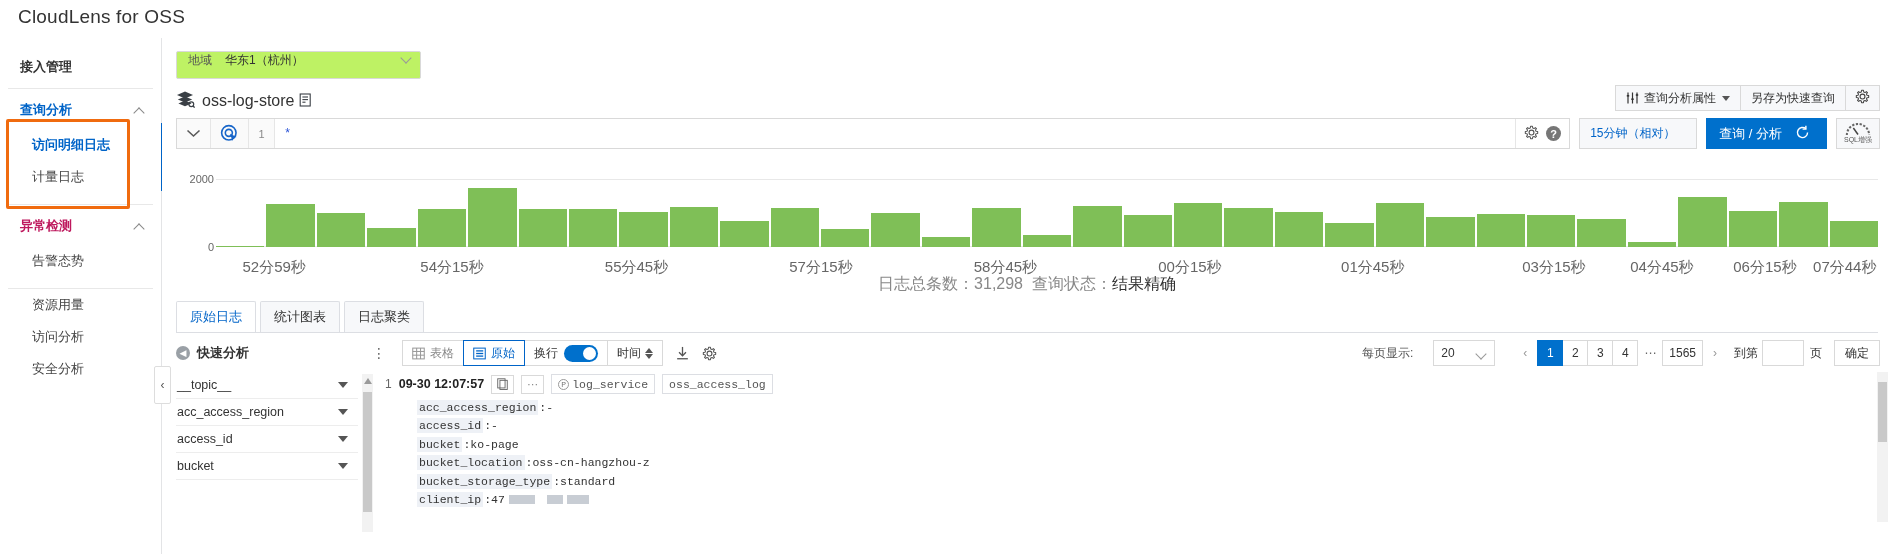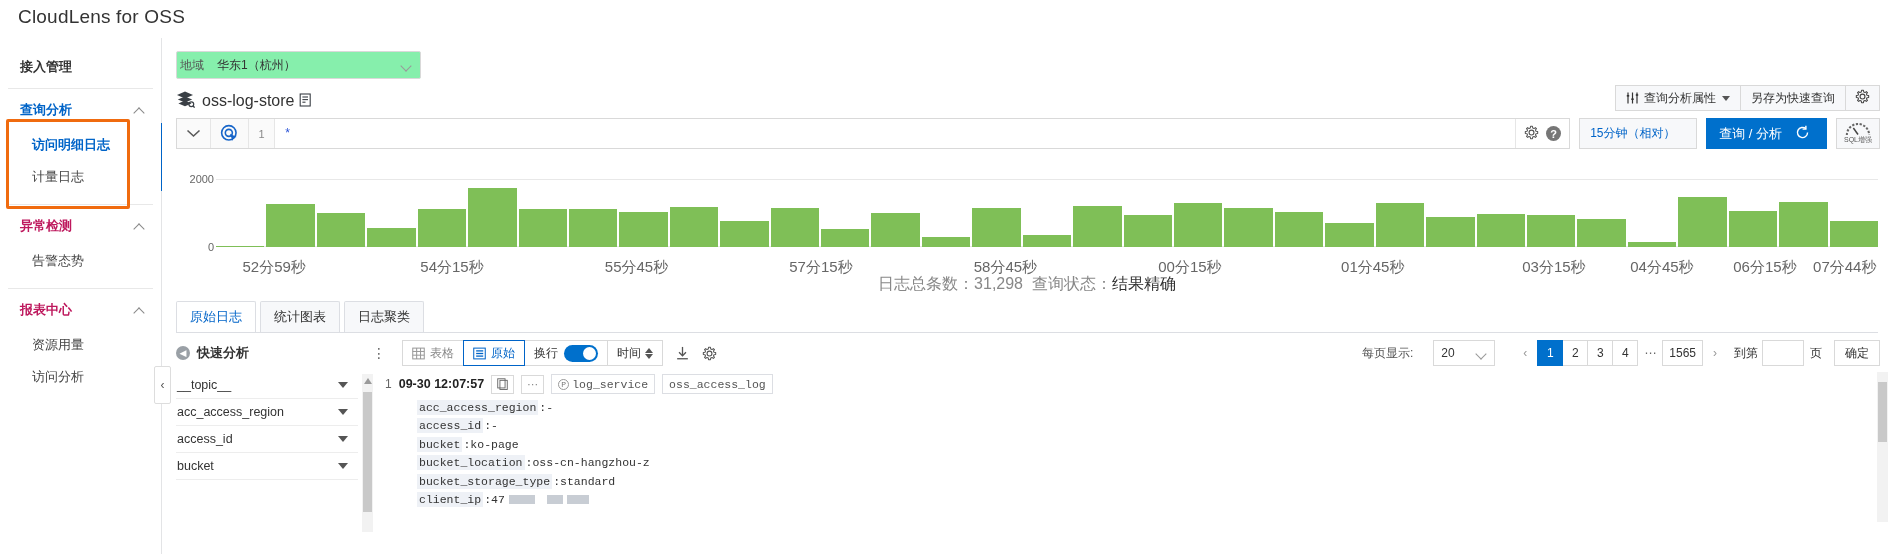--- a/index.html
+++ b/index.html
@@ -83,23 +83,23 @@
     z-index: 5;
   }
 
   
   .main { flex: 1; min-width: 0; background: #fff; position: relative; }
 
   .region-row { padding: 13px 0 0 14px; }
   .region-select {
     width: 245px; height: 28px;
     border: 1px solid #d9d9d9; border-radius: 2px;
-    display: flex; align-items: center;
-    padding: 0 8px 0 3px;
-    font-size: 12px; color: #333; background: #86efac;
+    display: flex; align-items: flex-start;
+    padding: 0 8px 0 11px;
+    font-size: 12px; color: #333; background: #bef264;
   }
   .region-label { color: #555; margin-right: 13px; }
   .region-value { flex: 1; }
   .caret-d {
     width: 11px; height: 11px; position: relative;
   }
   .caret-d::before {
     content: ""; position: absolute; left: 1px; top: 2px;
     width: 7px; height: 7px;
     border-right: 1.3px solid #999; border-bottom: 1.3px solid #999;
@@ -392,26 +392,23 @@
       <div class="nav-sep" style="margin-top:11px"></div>
 
       <div class="nav-head">
         <span>异常检测</span>
         <span class="chev"></span>
       </div>
       <div class="nav-item">告警态势</div>
 
       <div class="nav-sep" style="margin-top:11px"></div>
 
-      <div class="nav-head">
-        <span>报表中心</span>
-        <span class="chev"></span>
-      </div>
       <div class="nav-item">资源用量</div>
       <div class="nav-item">访问分析</div>
+      <div class="nav-item">安全分析</div>
 
       <div class="highlight-box"></div>
       <div class="blue-edge"></div>
       <div class="collapse-handle">‹</div>
     </div>
 
     <div class="main">
 
       <div class="region-row">
         <div class="region-select">

